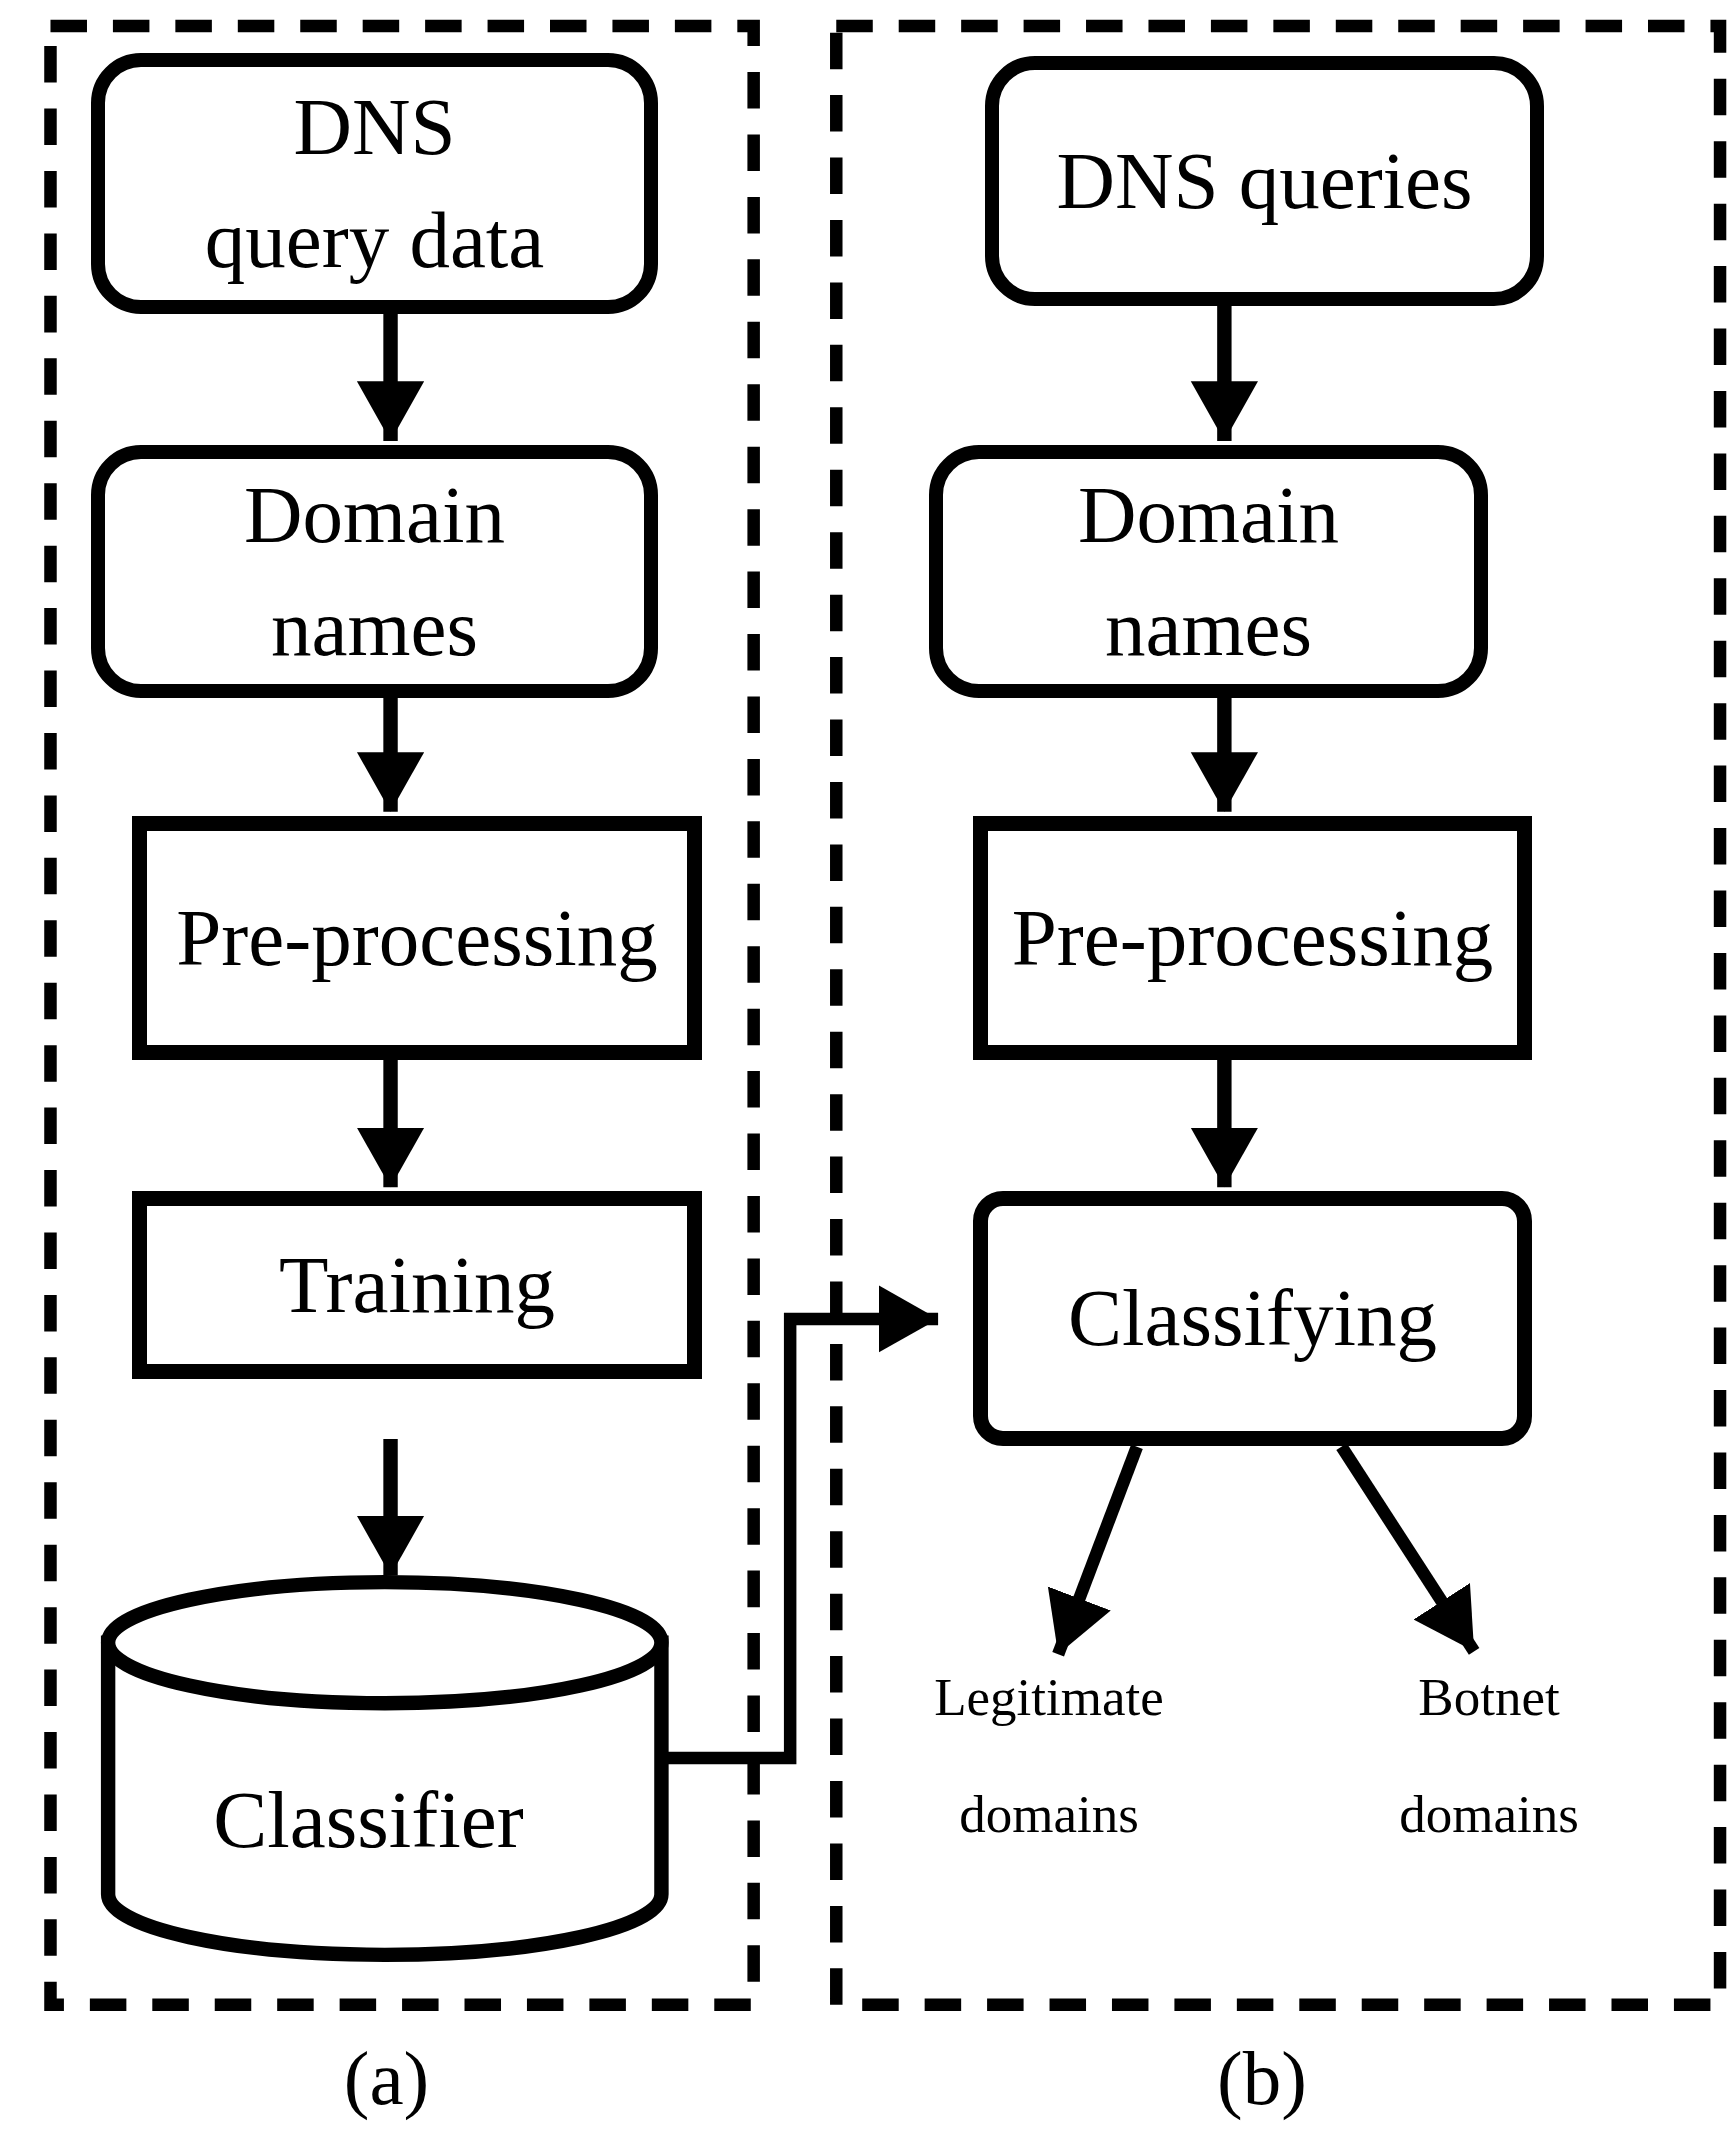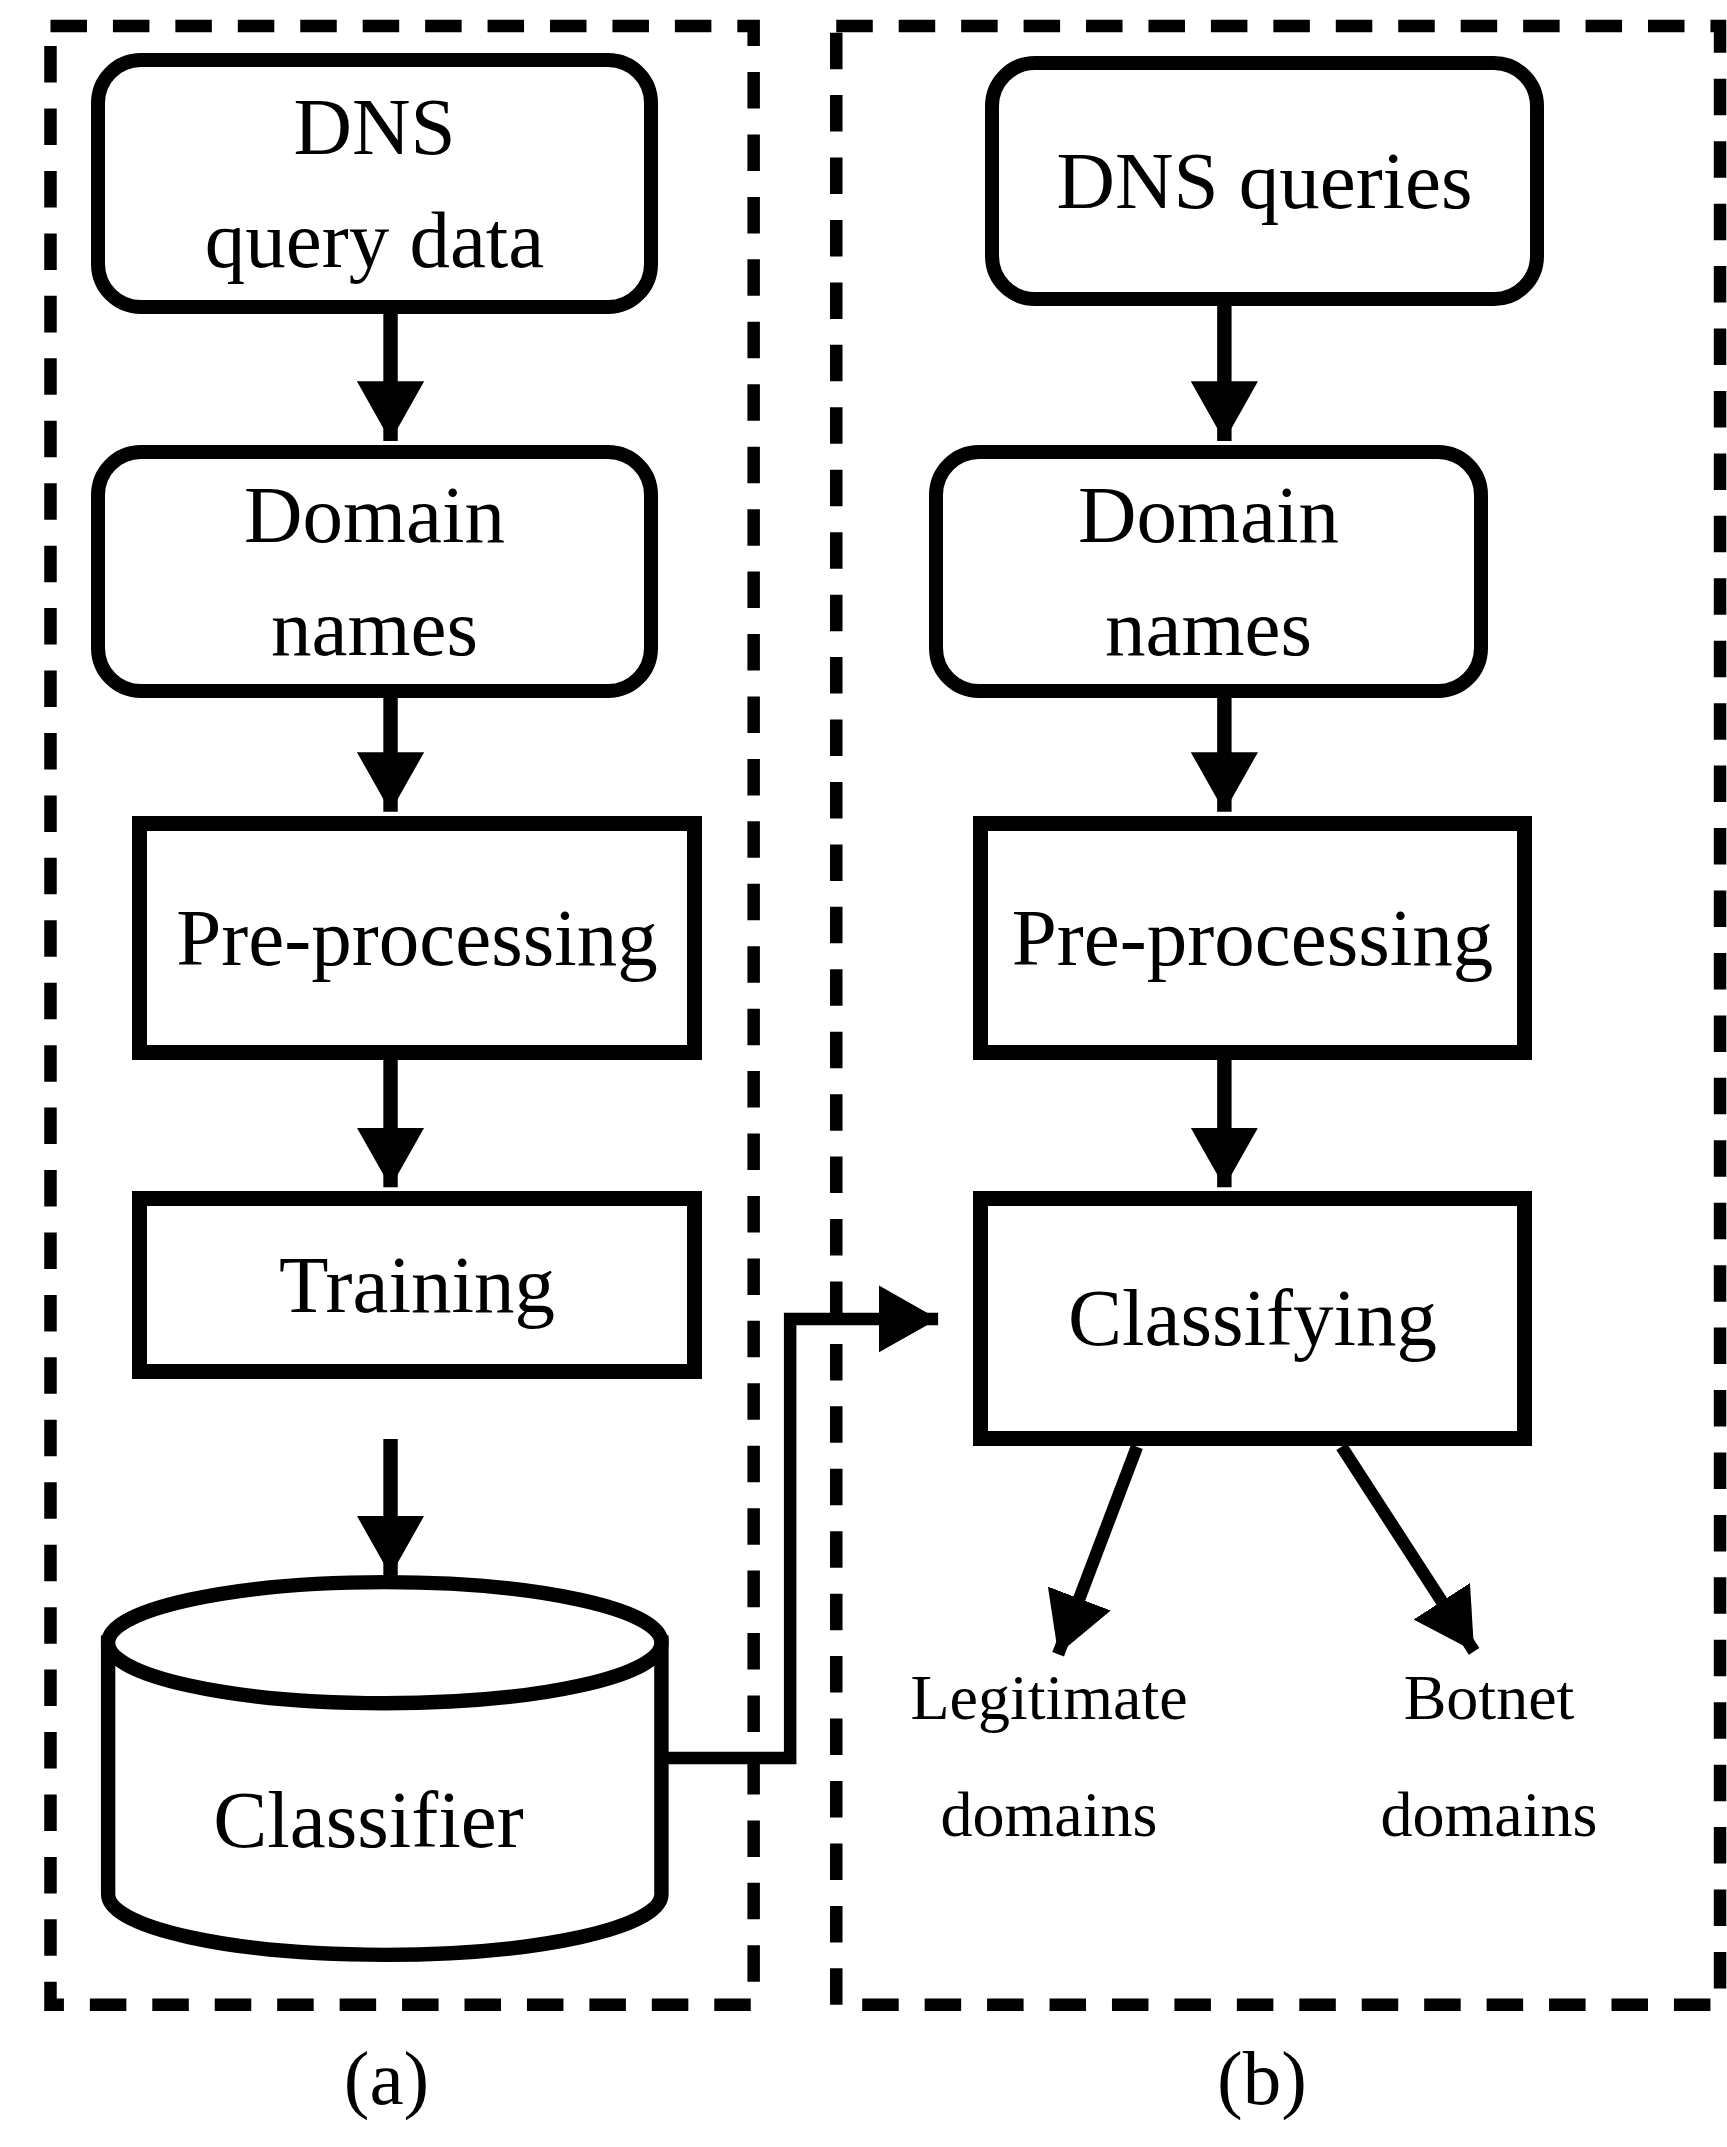--- a/index.html
+++ b/index.html
@@ -23,21 +23,21 @@
     font-size:81px;line-height:113px;
     z-index:2;
   }
   .rbox{border:14.4px solid #000;border-radius:50px;}
   .sbox{border:15.4px solid #000;margin-left:44px;}
   .plain{background:transparent;border:none;}
   .outlabel{
     position:absolute;
     text-align:center;
     white-space:pre-line;
-    font-size:64px;line-height:117px;
+    font-size:53px;line-height:117px;
     z-index:2;
   }
   .caption{
     position:absolute;
     display:flex;align-items:center;justify-content:center;
     font-size:77px;
     z-index:2;
   }
   svg{display:block;}
 </style>
@@ -102,21 +102,21 @@
 
   <div class="node rbox" style="left:929px;top:445px;width:559px;height:253px;">
     <span>Domain
 names</span>
   </div>
 
   <div class="node sbox" style="left:929px;top:816px;width:559px;height:244px;">
     <span>Pre-processing</span>
   </div>
 
-  <div class="node sbox" style="left:929px;top:1191px;width:559px;height:255px;">
+  <div class="node sbox" style="left:929px;top:1191px;width:559px;height:255px;border-radius:30px;">
     <span>Classifying</span>
   </div>
 
   <div class="outlabel" style="left:799px;top:1639px;width:500px;">Legitimate
 domains</div>
 
   <div class="outlabel" style="left:1239px;top:1639px;width:500px;">Botnet
 domains</div>
 
   <div class="caption" style="left:35px;top:2016px;width:703px;height:125px;">(a)</div>

